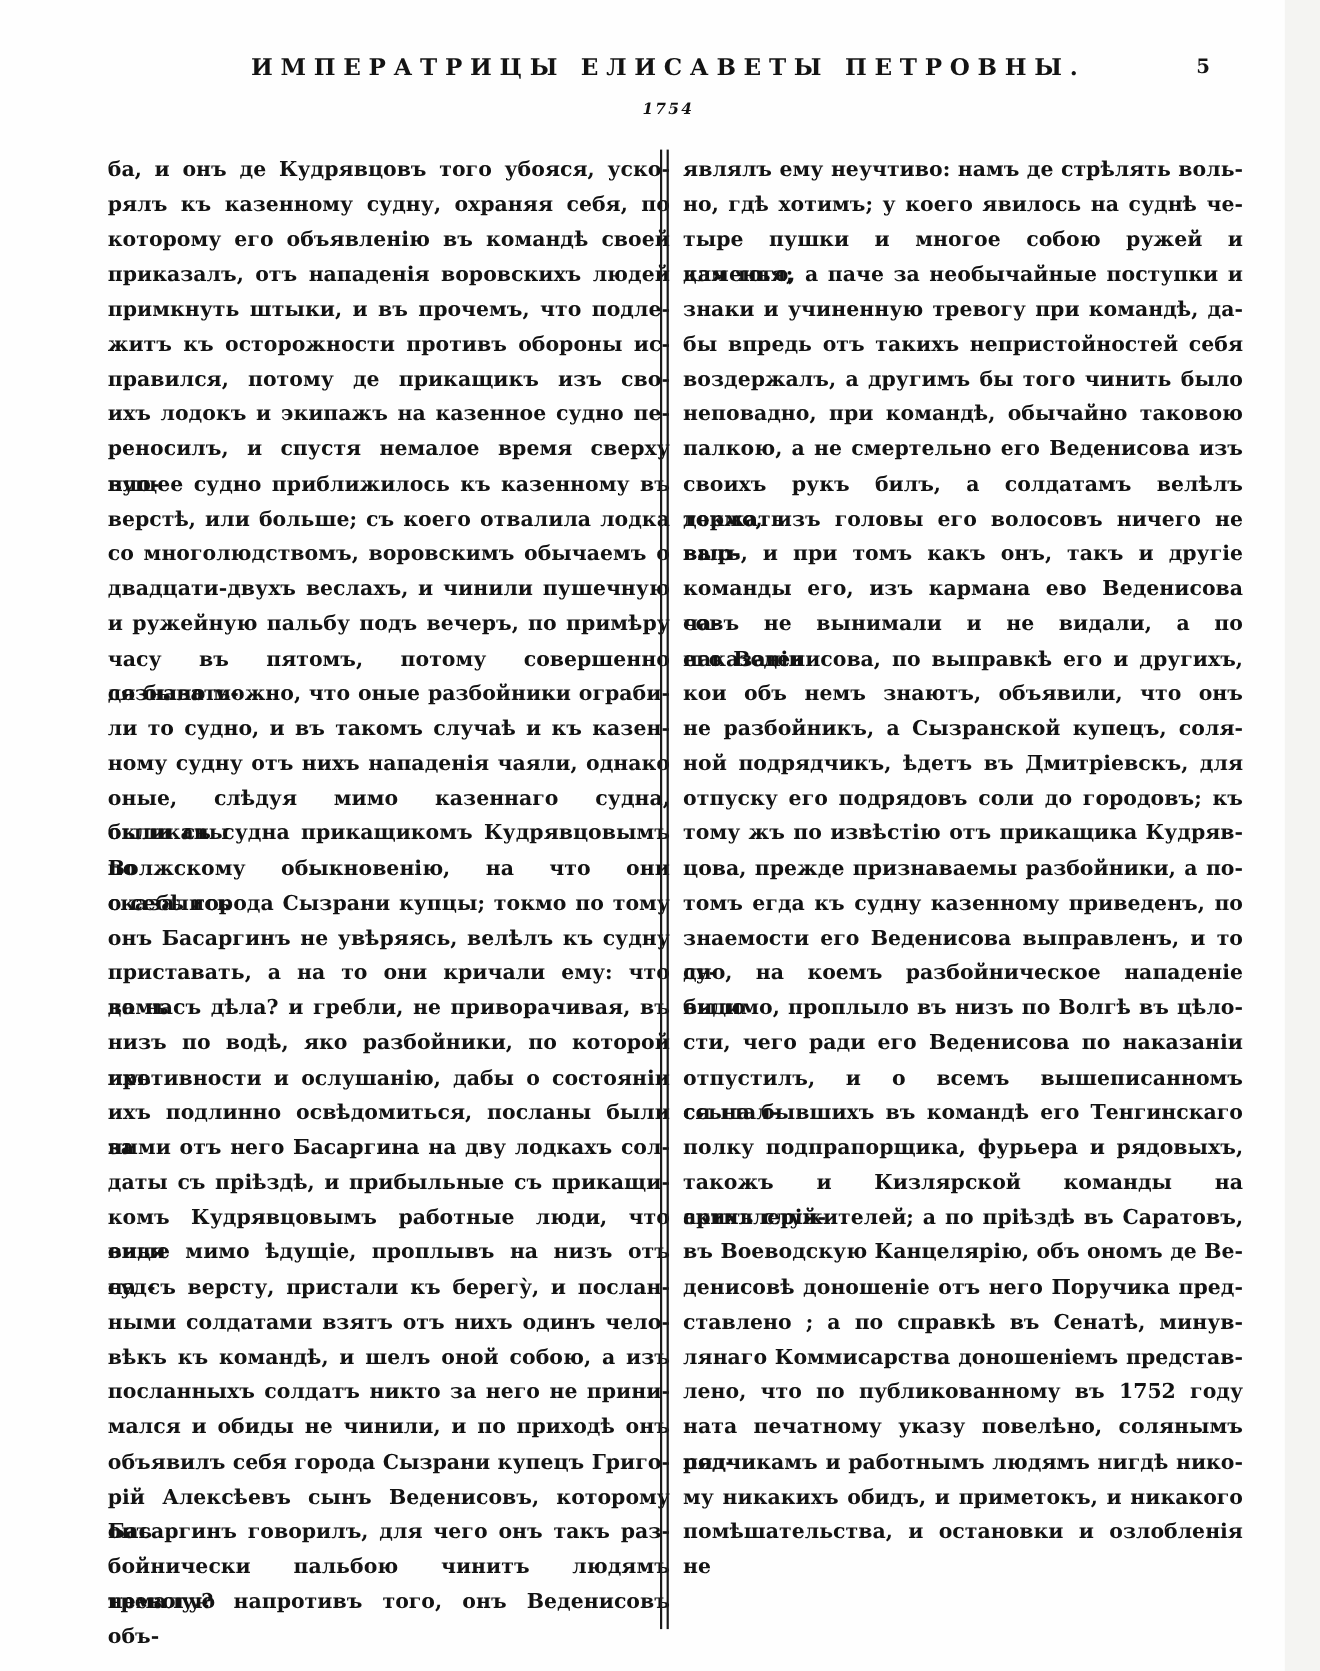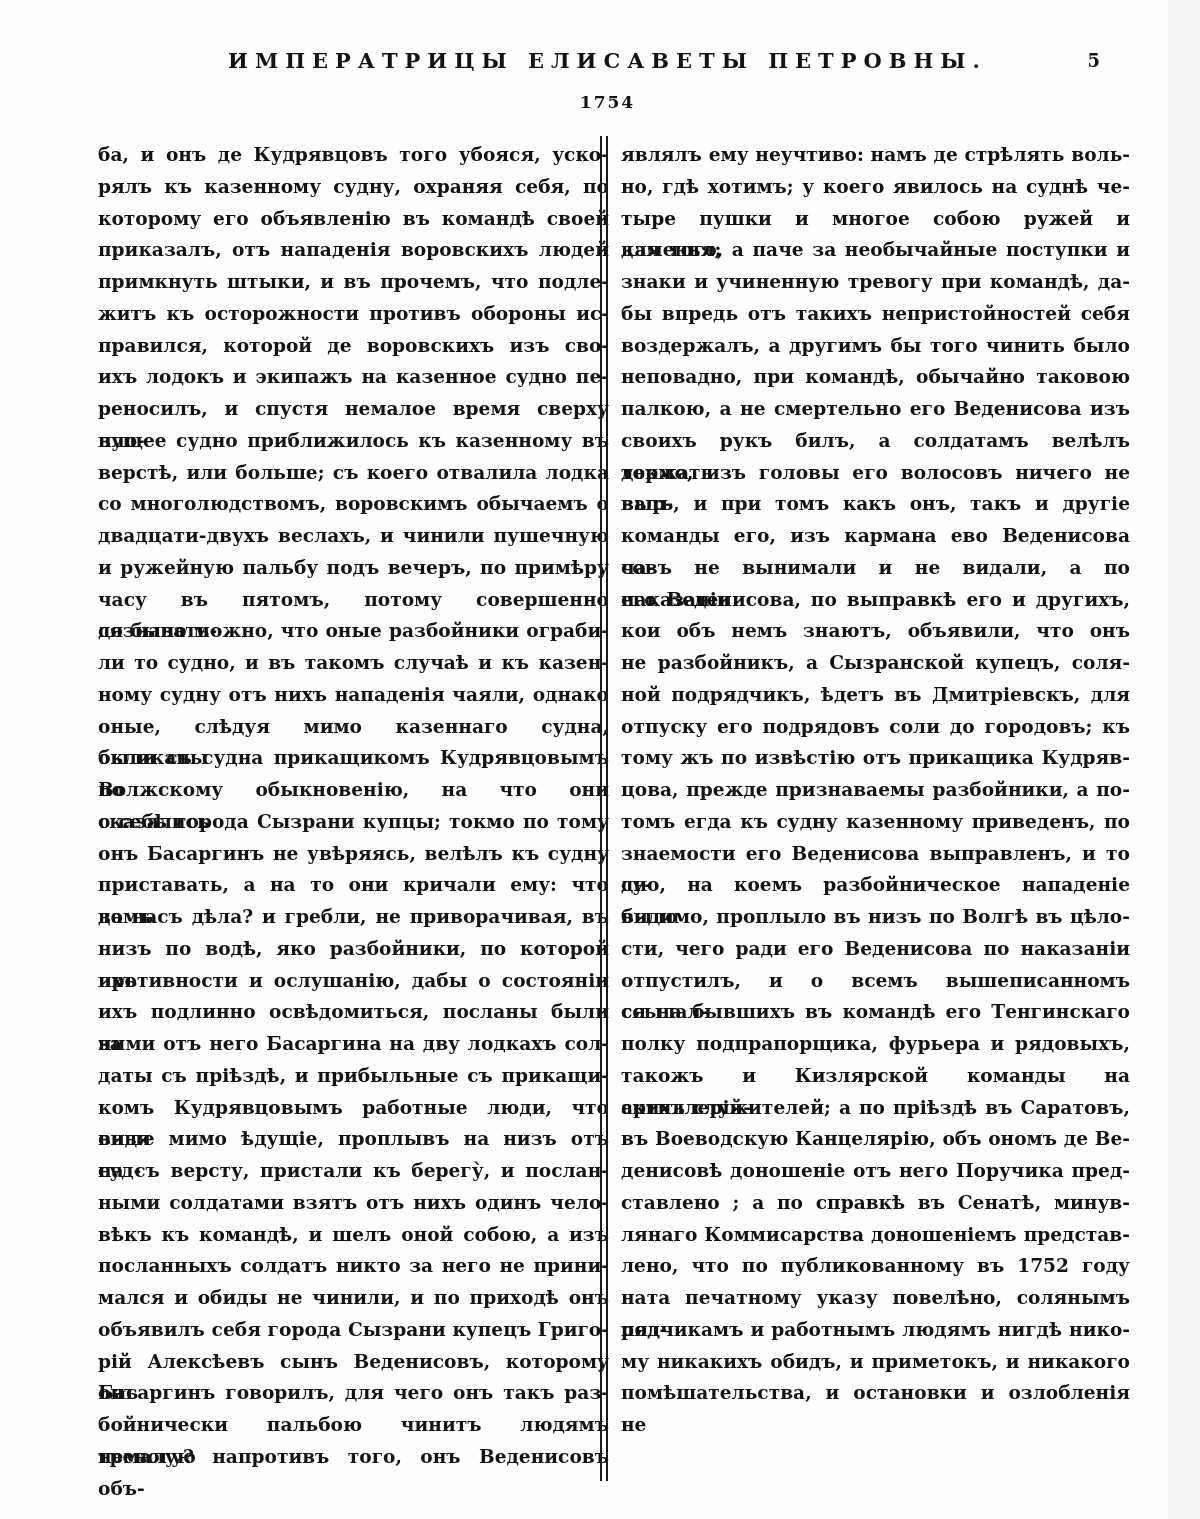--- a/index.html
+++ b/index.html
@@ -36,23 +36,24 @@
     right: 68px;
     font-size: 18px;
     font-weight: bold;
   }
   .year-line {
     position: absolute;
     top: 92px;
     left: 85px;
     width: 1045px;
     text-align: center;
-    font-size: 17px;
+    font-size: 14px;
     font-weight: bold;
     letter-spacing: 2px;
+    font-style: italic;
   }
   .column {
     position: absolute;
     top: 139px;
   }
   .column.left  { left: 98px;  width: 511px; }
   .column.right { left: 621px; width: 509px; }
   .column .line {
     font-size: 18.6px;
     font-weight: bold;
@@ -86,21 +87,21 @@
 
   <div class="year-line">1754</div>
 
   <div class="column left">
       <div class="line">ба, и онъ де Кудрявцовъ того убояся, уско-</div>
       <div class="line">рялъ къ казенному судну, охраняя себя, по</div>
       <div class="line">которому его объявленію въ командѣ своей</div>
       <div class="line">приказалъ, отъ нападенія воровскихъ людей</div>
       <div class="line">примкнуть штыки, и въ прочемъ, что подле-</div>
       <div class="line">житъ къ осторожности противъ обороны ис-</div>
-      <div class="line">правился, которой де воровскихъ изъ сво-</div>
+      <div class="line">правился, потому де прикащикъ изъ сво-</div>
       <div class="line">ихъ лодокъ и экипажъ на казенное судно пе-</div>
       <div class="line">реносилъ, и спустя немалое время сверху пло-</div>
       <div class="line">вущее судно приближилось къ казенному въ</div>
       <div class="line">верстѣ, или больше; съ коего отвалила лодка</div>
       <div class="line">со многолюдствомъ, воровскимъ обычаемъ о</div>
       <div class="line">двадцати-двухъ веслахъ, и чинили пушечную</div>
       <div class="line">и ружейную пальбу подъ вечеръ, по примѣру</div>
       <div class="line">часу въ пятомъ, потому совершенно дознавать-</div>
       <div class="line">ся было можно, что оные разбойники ограби-</div>
       <div class="line">ли то судно, и въ такомъ случаѣ и къ казен-</div>

